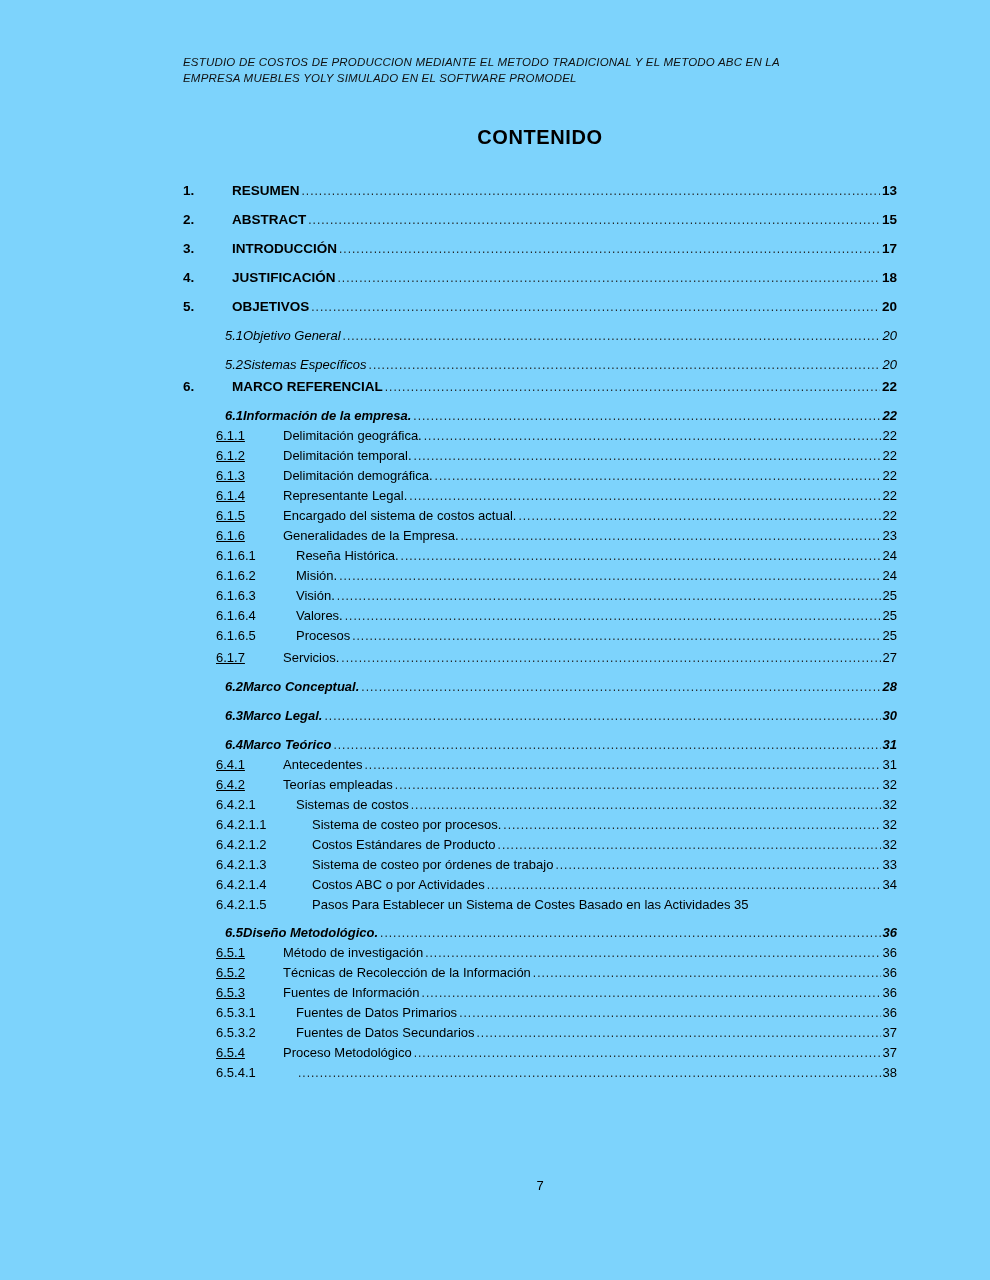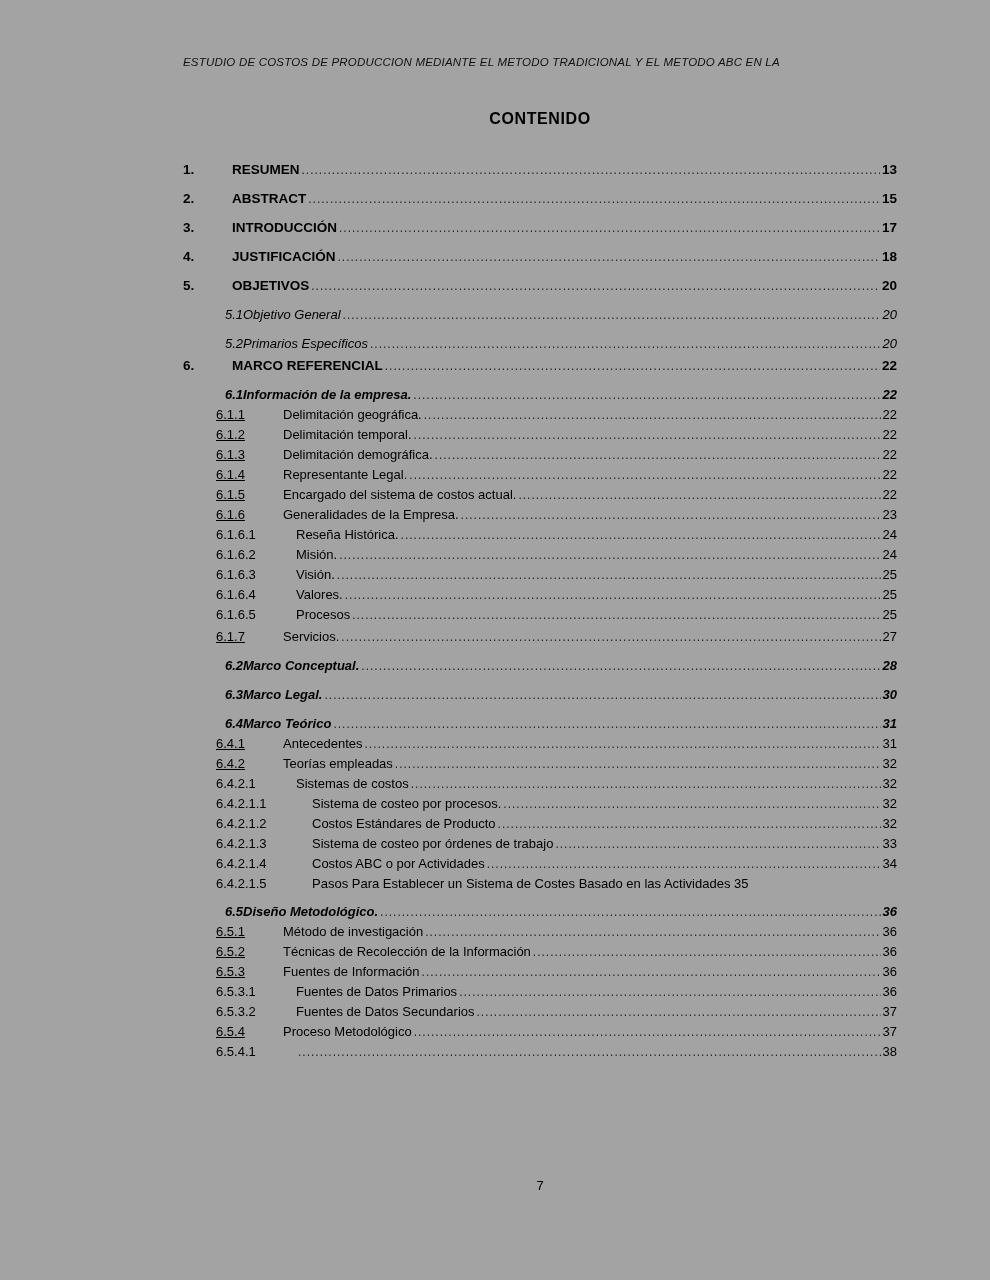--- a/index.html
+++ b/index.html
@@ -1,37 +1,37 @@
 <!DOCTYPE html>
 <html><head>
 <meta charset="utf-8">
 <style>
   html,body{margin:0;padding:0;background:#fff;}
   .page{
     position:relative;
     width:990px;height:1280px;
-    background:#a3a3a3;
+    background:#7dd3fc;
     font-family:"Liberation Sans", sans-serif;
     color:#000;
     overflow:hidden;
   }
   .content{
     position:absolute;
     left:183px; top:54px;
     width:714px;
   }
   .running-header{
     font-size:11.5px;
     font-style:italic;
     line-height:16px;
     letter-spacing:0.2px;
     color:#111;
   }
   .doc-title{
-    font-size:16px;
+    font-size:20px;
     font-weight:bold;
     text-align:center;
     letter-spacing:0.6px;
     margin:40px 0 32px 0;
     color:#000;
   }
   .toc{width:100%;}
   .row{
     display:flex;
     align-items:baseline;
@@ -89,20 +89,21 @@
     color:#000;
   }
 </style>
 </head>
 <body>
 
 <div class="page">
   <div class="content">
     <div class="running-header">
       <div>ESTUDIO DE COSTOS DE PRODUCCION MEDIANTE EL METODO TRADICIONAL Y EL METODO ABC EN LA</div>
+      <div>EMPRESA MUEBLES YOLY SIMULADO EN EL SOFTWARE PROMODEL</div>
     </div>
     <div class="doc-title">CONTENIDO</div>
     <div class="toc" id="toc">
         <div class="row l1 bold gap-lg">
           <span class="num">1.</span>
           <span class="label">RESUMEN</span>
           <span class="leader">....................................................................................................................................................................................................................................................................</span>
           <span class="page-num">13</span>
         </div>
         <div class="row l1 bold gap-lg">
@@ -130,21 +131,21 @@
           <span class="page-num">20</span>
         </div>
         <div class="row l2 italic gap-lg">
           <span class="num">5.1</span>
           <span class="label">Objetivo General</span>
           <span class="leader">....................................................................................................................................................................................................................................................................</span>
           <span class="page-num">20</span>
         </div>
         <div class="row l2 italic gap-lg">
           <span class="num">5.2</span>
-          <span class="label">Primarios Específicos</span>
+          <span class="label">Sistemas Específicos</span>
           <span class="leader">....................................................................................................................................................................................................................................................................</span>
           <span class="page-num">20</span>
         </div>
         <div class="row l1 bold gap-sm">
           <span class="num">6.</span>
           <span class="label">MARCO REFERENCIAL</span>
           <span class="leader">....................................................................................................................................................................................................................................................................</span>
           <span class="page-num">22</span>
         </div>
         <div class="row l2 bold-italic gap-lg">

